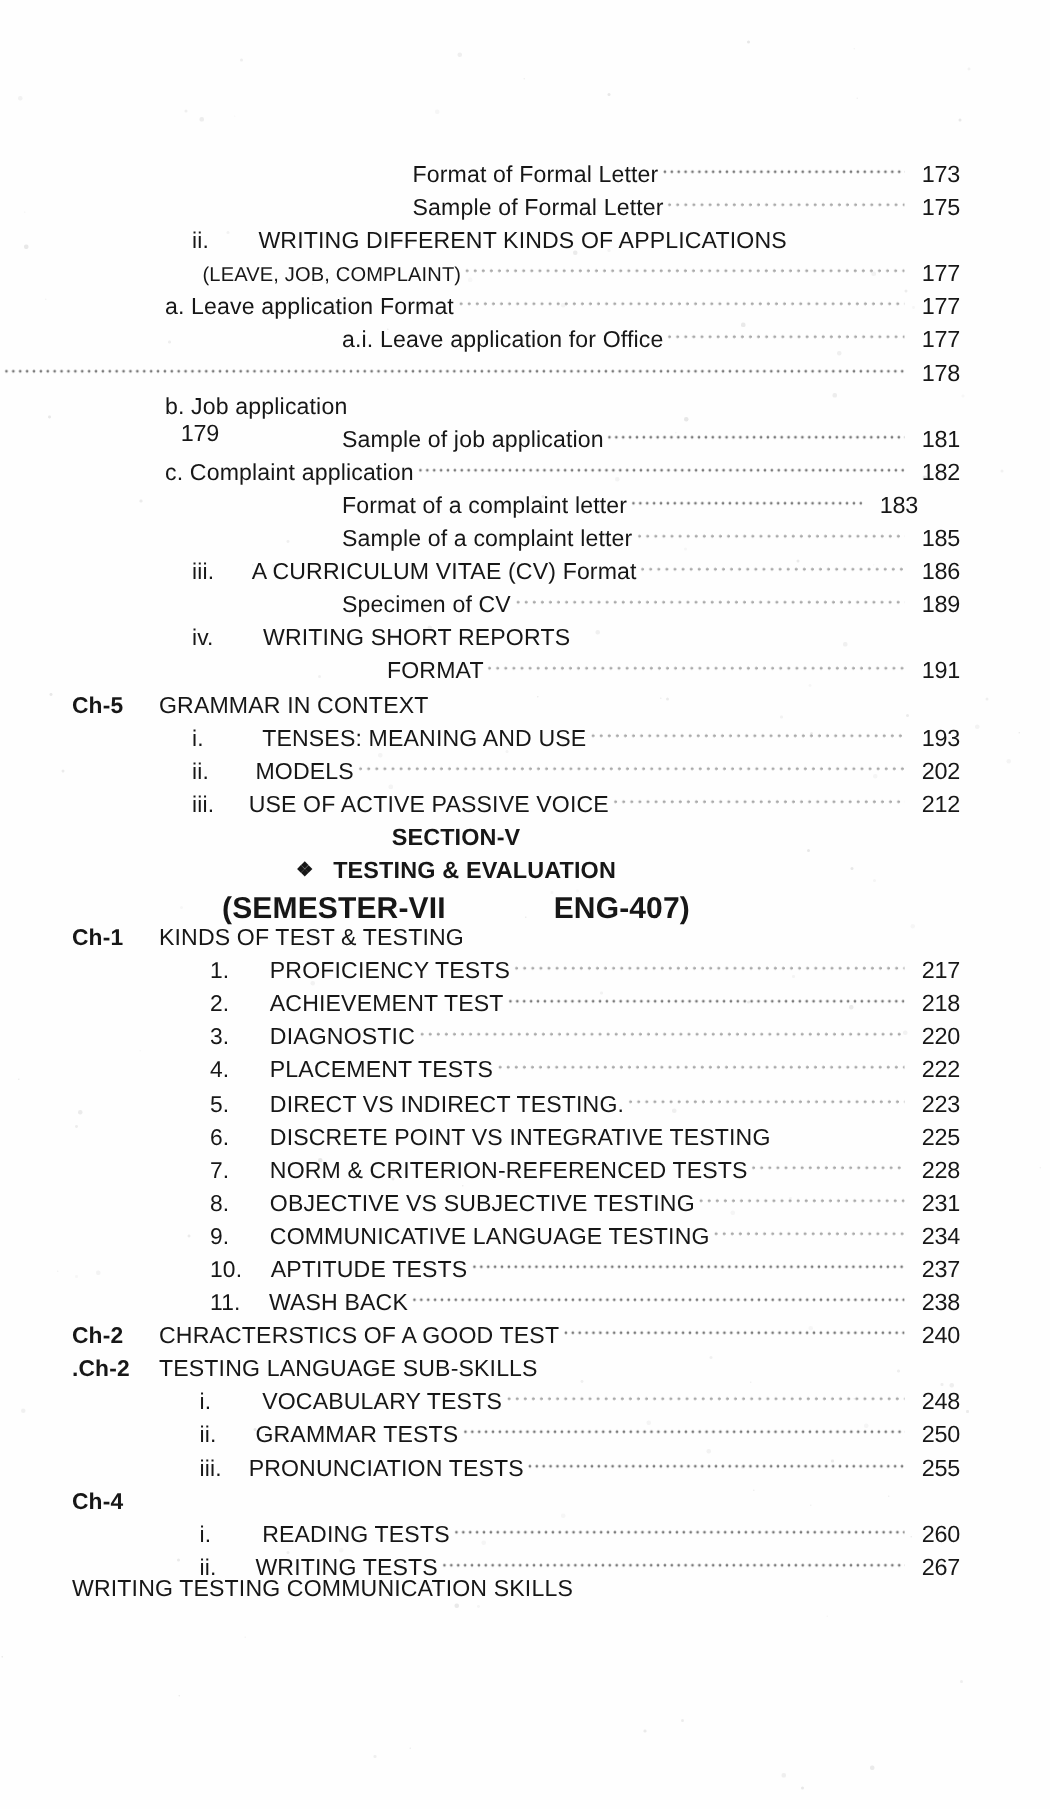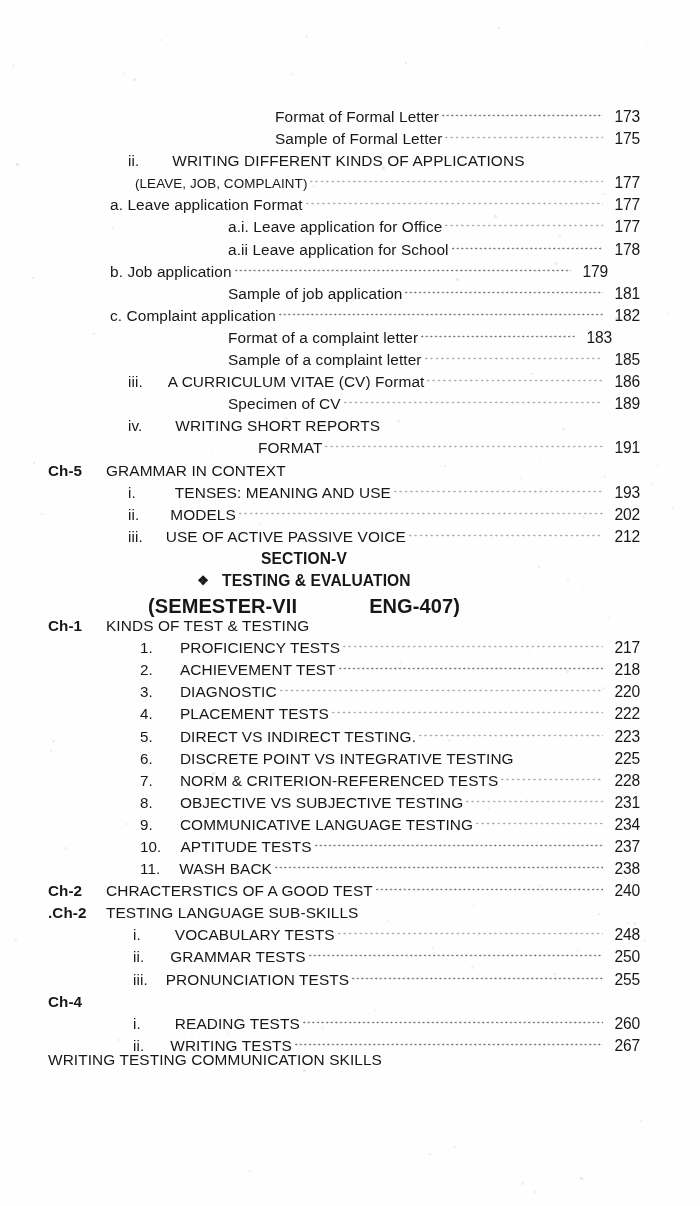--- a/index.html
+++ b/index.html
@@ -287,25 +287,24 @@
         <span class="lbl" style="margin-left: 110px;">a. Leave application Format</span>
         <span class="lead sparse"></span>
         <span class="pg">177</span>
       </div>
       <div class="row" style="padding-right: 60px;">
         <span class="lbl" style="margin-left: 228px;">a.i. Leave application for Office</span>
         <span class="lead sparse"></span>
         <span class="pg">177</span>
       </div>
       <div class="row" style="padding-right: 60px;">
-        <span class="lbl" style="margin-left: 228px;">a.ii  Leave application for School</span>
         <span class="lead"></span>
         <span class="pg">178</span>
       </div>
-      <div class="row" style="padding-right: 92px;">
+      <div class="row" style="padding-right: 60px; flex-direction: column;">
         <span class="lbl" style="margin-left: 110px;">b. Job application</span>
         <span class="lead"></span>
         <span class="pg">179</span>
       </div>
       <div class="row" style="padding-right: 60px;">
         <span class="lbl" style="margin-left: 228px;">Sample of job application</span>
         <span class="lead"></span>
         <span class="pg">181</span>
       </div>
       <div class="row" style="padding-right: 60px;">

